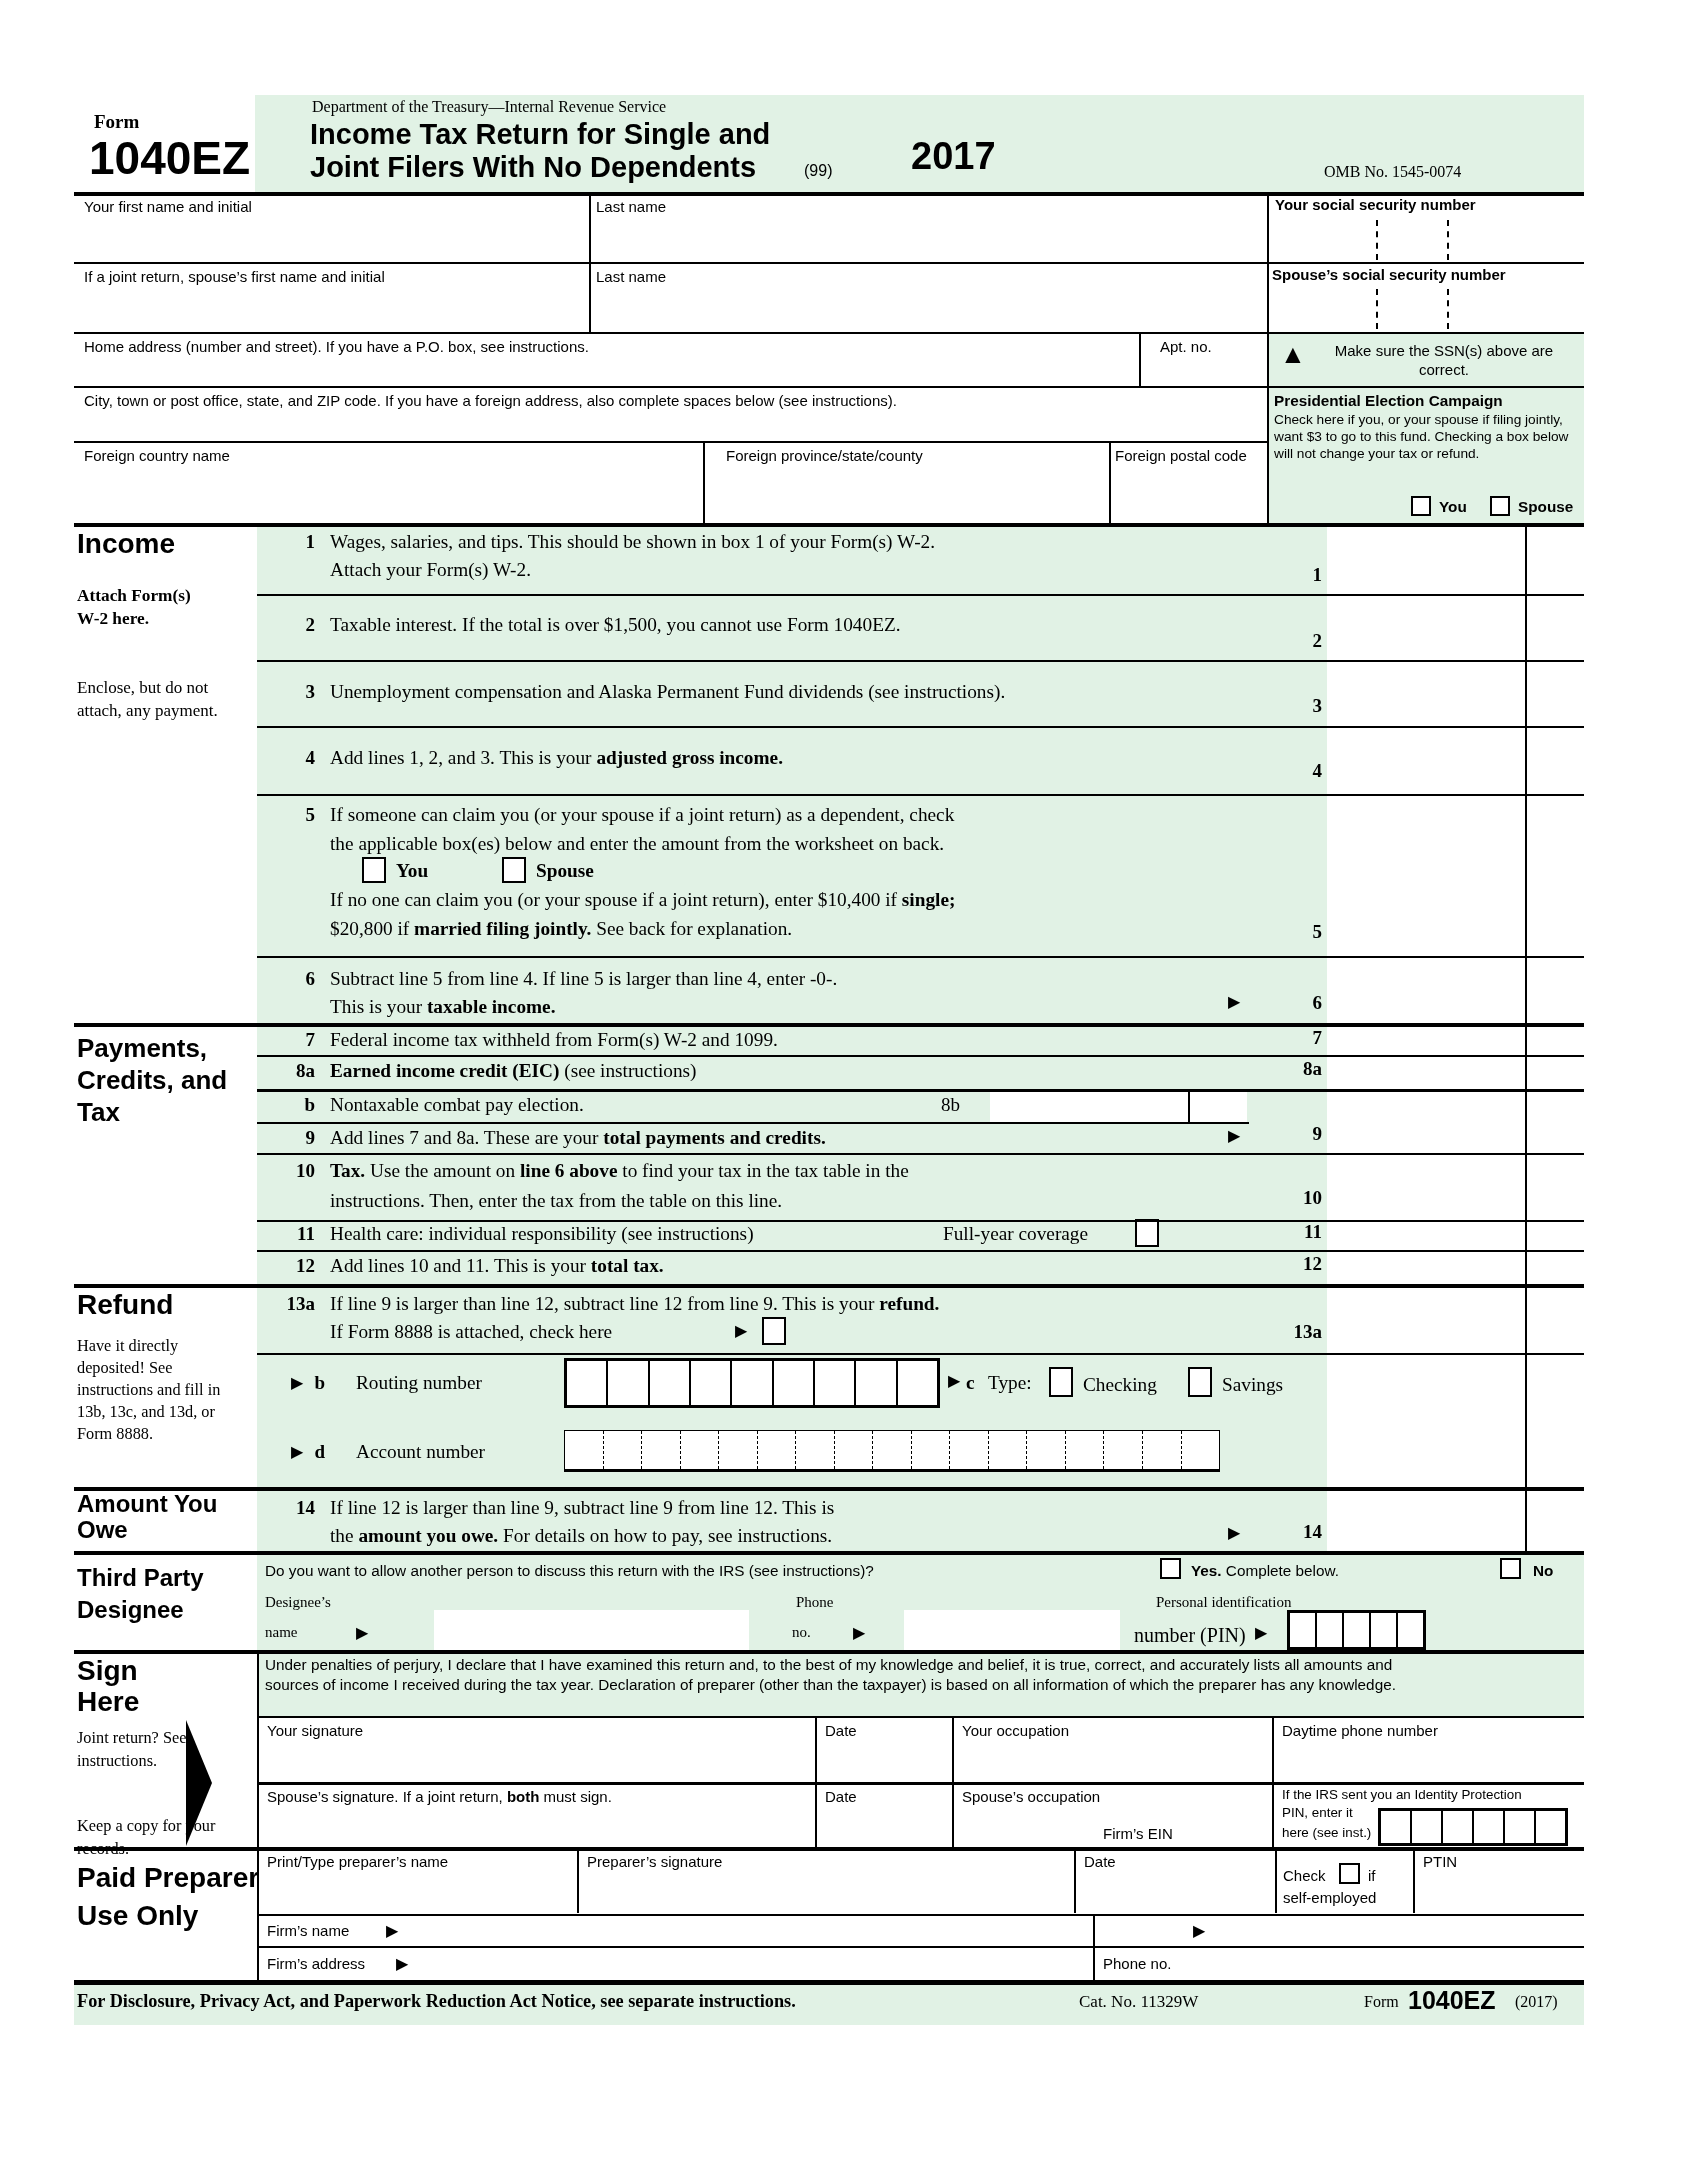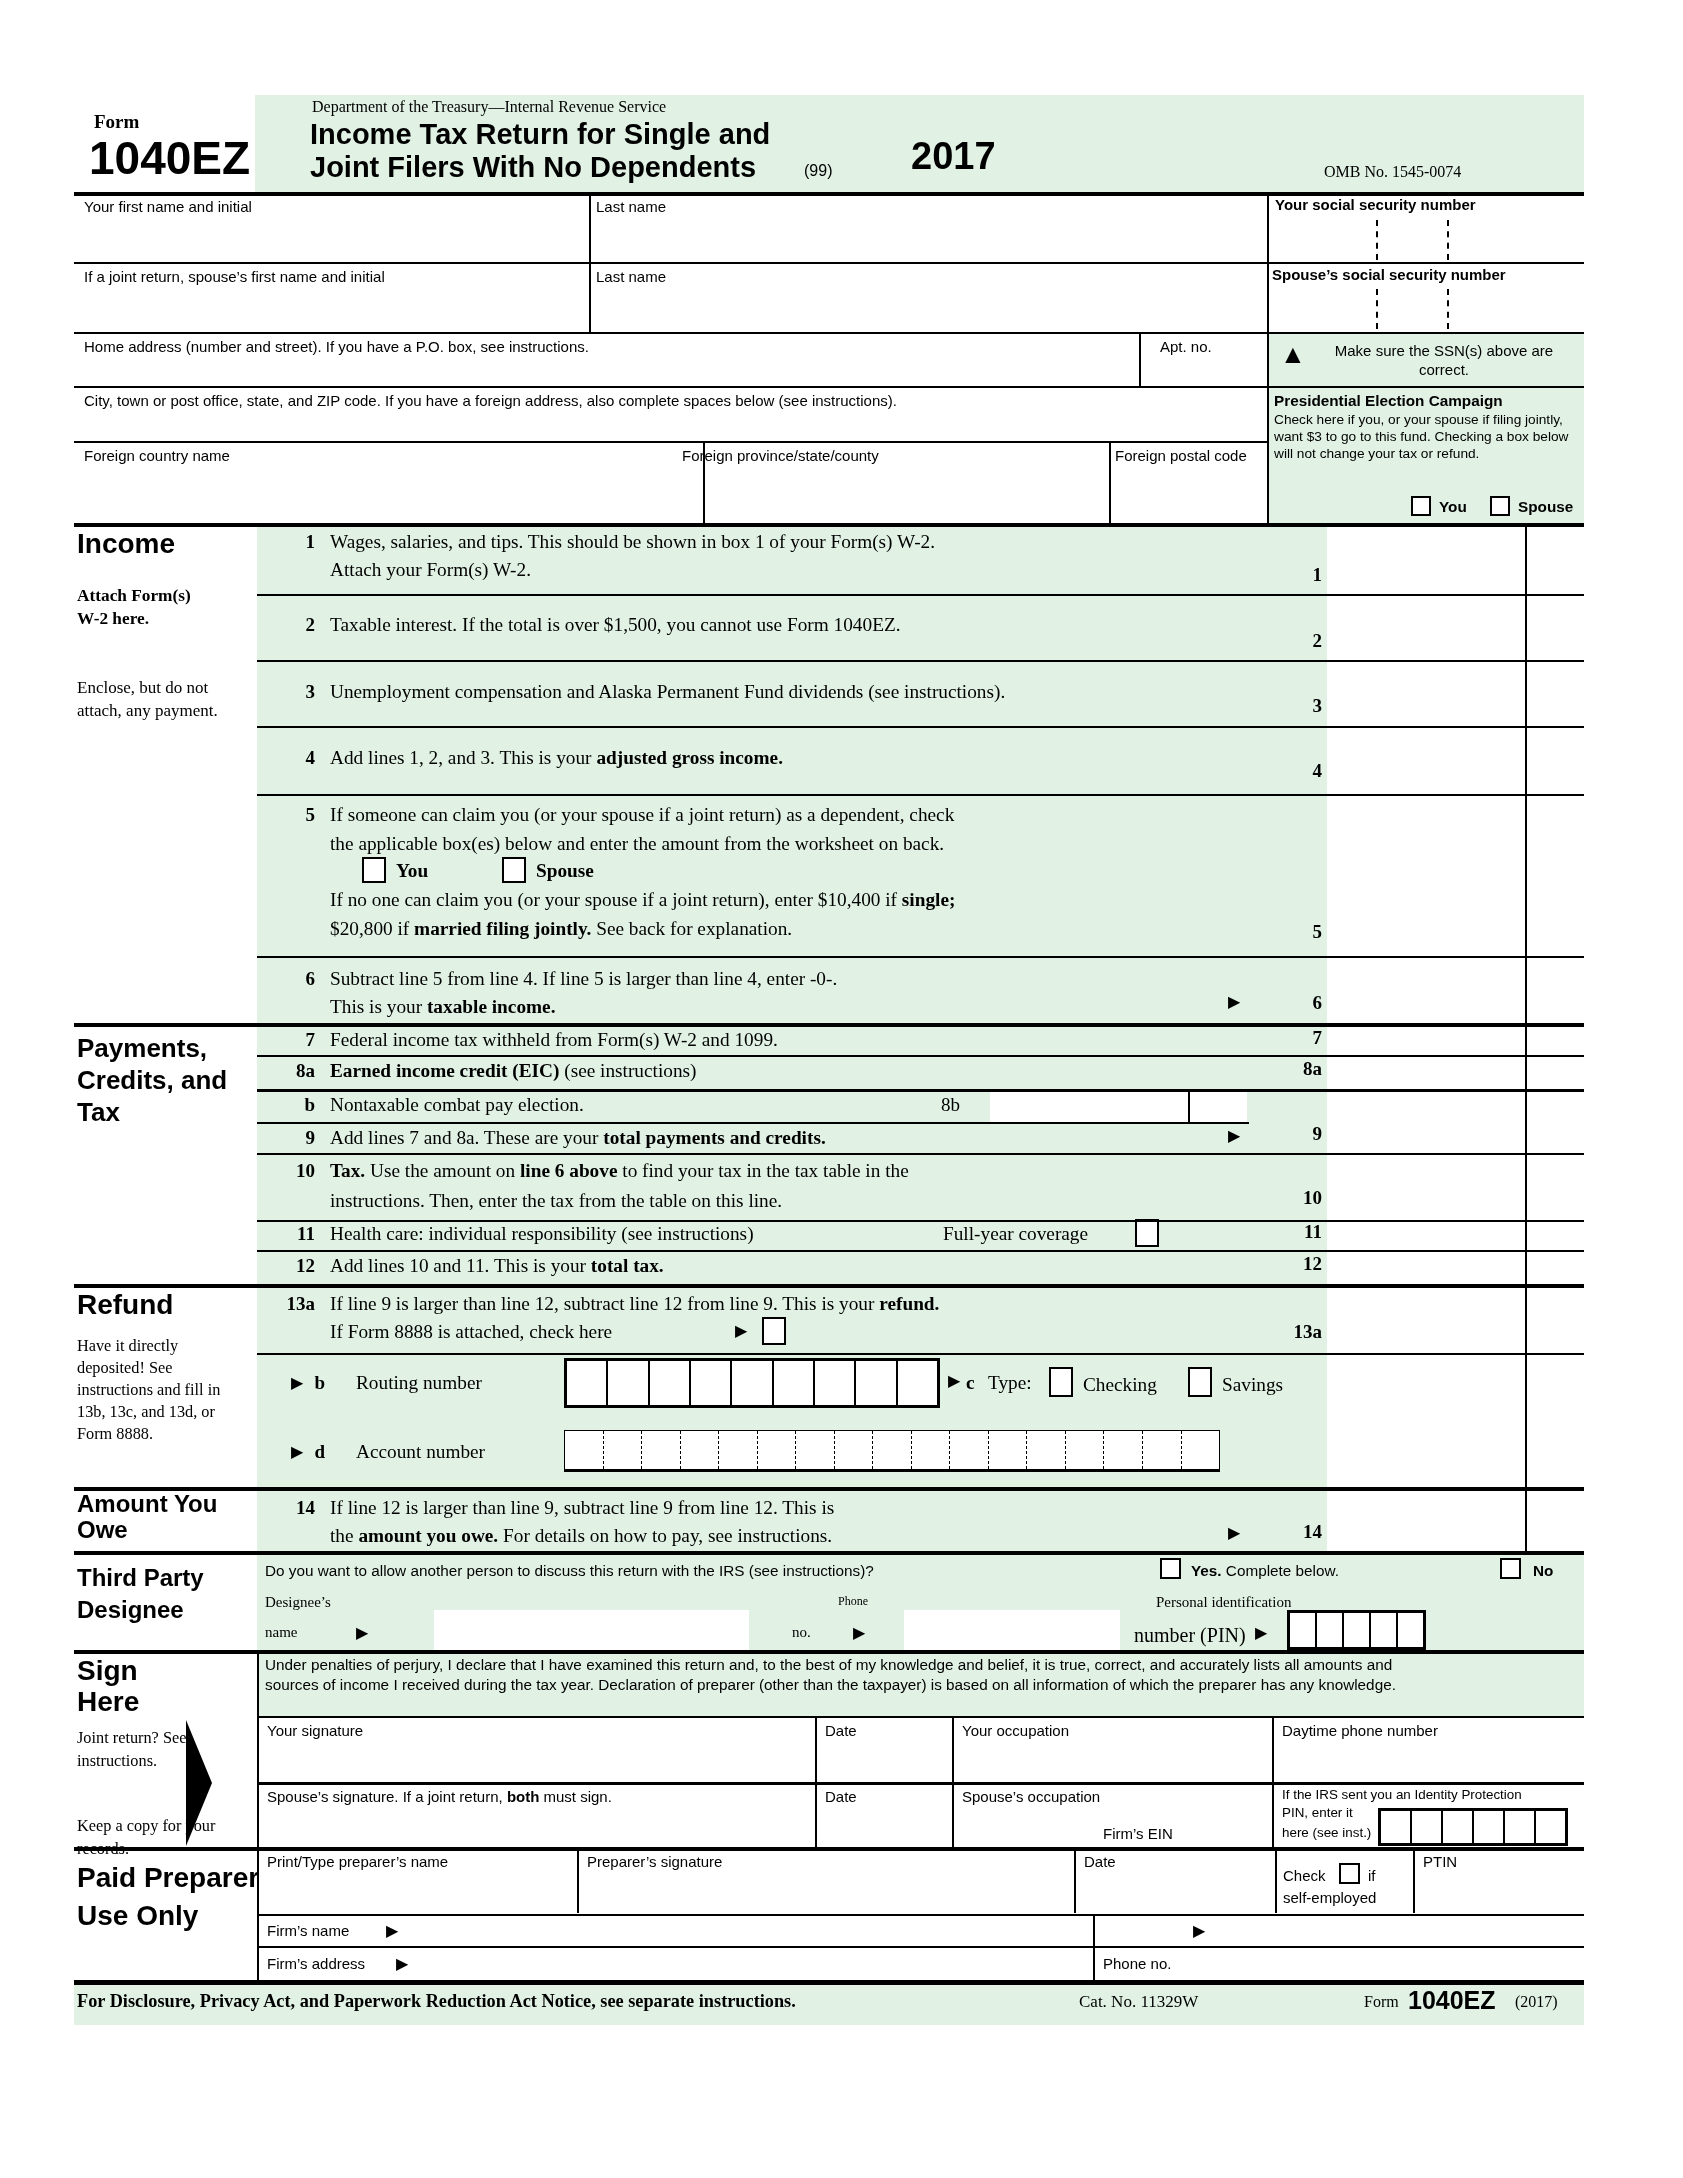--- a/index.html
+++ b/index.html
@@ -59,21 +59,21 @@
   <div class="abs fl b" style="left:1275px;top:196px">Your social security number</div>
   <div class="abs fl" style="left:84px;top:268px">If a joint return, spouse’s first name and initial</div>
   <div class="abs fl" style="left:596px;top:268px">Last name</div>
   <div class="abs fl b" style="left:1272px;top:266px">Spouse’s social security number</div>
   <div class="abs fl" style="left:84px;top:338px">Home address (number and street). If you have a P.O. box, see instructions.</div>
   <div class="abs fl" style="left:1160px;top:338px">Apt. no.</div>
   <div class="abs sans" style="left:1280px;top:341px;font-size:26px;line-height:26px">▲</div>
   <div class="abs fl" style="left:1320px;top:341px;width:248px;text-align:center;line-height:19px">Make sure the SSN(s) above are correct.</div>
   <div class="abs fl" style="left:84px;top:392px">City, town or post office, state, and ZIP code. If you have a foreign address, also complete spaces below (see instructions).</div>
   <div class="abs fl" style="left:84px;top:447px">Foreign country name</div>
-  <div class="abs fl" style="left:682px;top:447px">Foreign province/state/county</div>
+  <div class="abs fl" style="left:726px;top:447px">Foreign province/state/county</div>
   <div class="abs fl" style="left:1115px;top:447px;width:149px">Foreign postal code</div>
 
   <div class="field" style="left:79px;top:216px;width:505px;height:45px"></div>
   <div class="field" style="left:594px;top:216px;width:668px;height:45px"></div>
   <div class="field" style="left:1277px;top:213px;width:297px;height:48px"></div>
   <div class="field" style="left:79px;top:285px;width:505px;height:45px"></div>
   <div class="field" style="left:594px;top:285px;width:668px;height:45px"></div>
   <div class="field" style="left:1277px;top:282px;width:297px;height:48px"></div>
   <div class="field" style="left:79px;top:356px;width:1049px;height:28px"></div>
   <div class="field" style="left:1143px;top:356px;width:119px;height:28px"></div>
@@ -249,21 +249,21 @@
   <div class="field" style="left:1329px;top:1489px;width:253px;height:60px"></div>
 
   <div class="abs sans" style="left:265px;top:1562px;font-size:15.3px">Do you want to allow another person to discuss this return with the IRS (see instructions)?</div>
   <div class="cb" style="left:1160px;top:1558px"></div>
   <div class="abs sans" style="left:1191px;top:1562px;font-size:15.3px"><span class="b">Yes.</span><span> Complete below.</span></div>
   <div class="cb" style="left:1500px;top:1558px"></div>
   <div class="abs sans b" style="left:1533px;top:1562px;font-size:15.3px">No</div>
   <div class="abs serif" style="left:265px;top:1594px;font-size:15px">Designee’s</div>
   <div class="abs serif" style="left:265px;top:1624px;font-size:15px">name</div>
   <div class="arr" style="left:356px;top:1625px">▶</div>
-  <div class="abs serif" style="left:838px;top:1594px;font-size:12px">Phone</div>
+  <div class="abs serif" style="left:796px;top:1594px;font-size:15px">Phone</div>
   <div class="abs serif" style="left:792px;top:1624px;font-size:15px">no.</div>
   <div class="arr" style="left:853px;top:1625px">▶</div>
   <div class="abs serif" style="left:1156px;top:1594px;font-size:15px">Personal identification</div>
   <div class="abs serif" style="left:1134px;top:1624px;font-size:20px">number (PIN)</div>
   <div class="arr" style="left:1255px;top:1625px">▶</div>
   <div class="cells" style="left:1287px;top:1610px;width:139px;height:40px">
       <span></span>
       <span></span>
       <span></span>
       <span></span>

